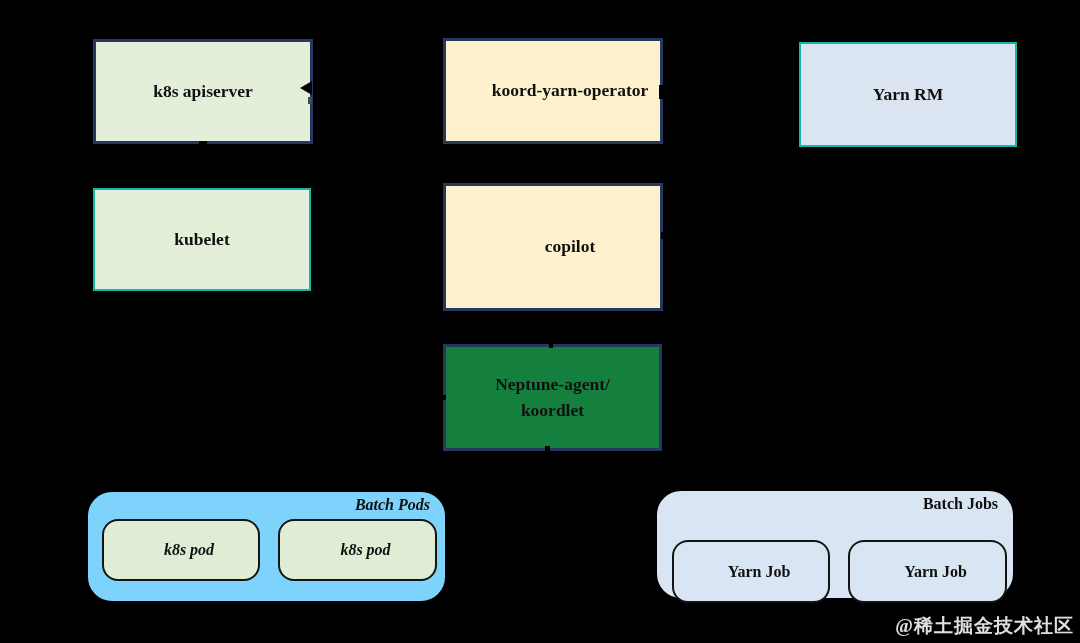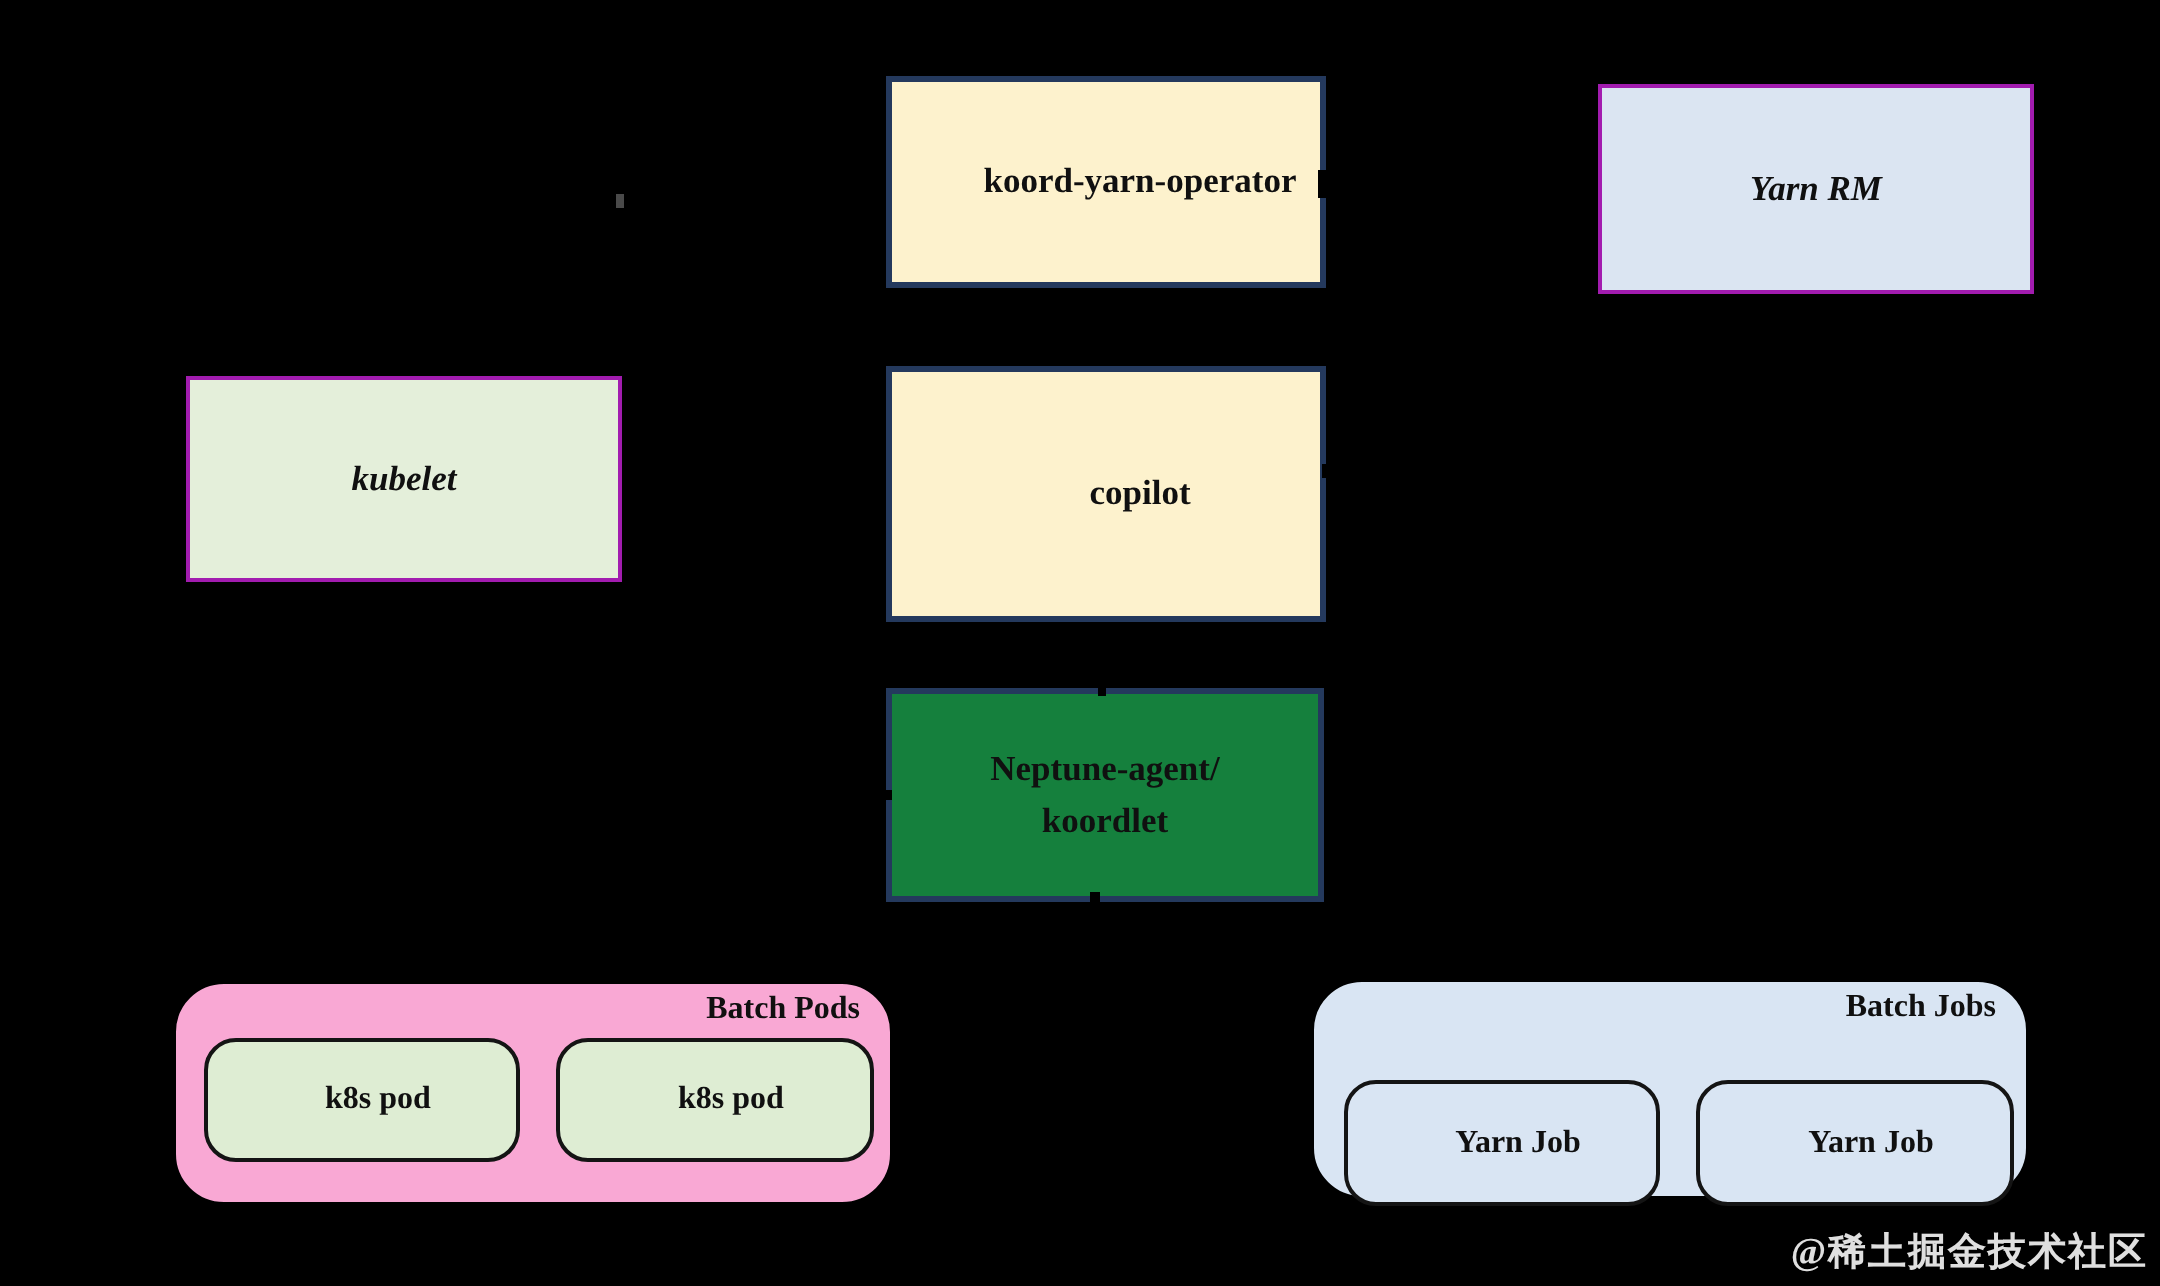--- a/index.html
+++ b/index.html
@@ -10,23 +10,23 @@
   .node{
     position:absolute;box-sizing:border-box;
     display:flex;align-items:center;justify-content:center;text-align:center;
     font-size:17.5px;font-weight:600;line-height:1.45;white-space:pre-line;
   }
   .fill-green{background:#e4efda;}
   .fill-yellow{background:#fdf2cd;padding-left:34px;}
   .fill-blue{background:#dbe5f2;}
   .fill-pink{background:#15803d;}
   .bd-navy{border:3px solid #24395d;}
-  .bd-black{border:2px solid #a21caf;font-style:italic;}
+  .bd-black{border:2px solid #14b8a6;}
   .group{position:absolute;box-sizing:border-box;border:2px solid #000000;border-radius:26px;}
-  .group-green{background:#f9a8d4;}
+  .group-green{background:#7dd3fc;font-style:italic;}
   .group-blue{background:#d9e5f3;}
   .group-title{
     position:absolute;top:4px;right:15px;
     font-size:16px;font-weight:700;color:#101010;
   }
   .chip{
     position:absolute;box-sizing:border-box;
     border:2px solid #141414;border-radius:16px;
     display:flex;align-items:center;justify-content:center;
     font-size:16px;font-weight:600;padding-left:16px;
@@ -62,20 +62,21 @@
   #g-batch-pods .chip-1{left:14px; top:27px;width:158px;height:62px;}
   #g-batch-pods .chip-2{left:190px;top:27px;width:159px;height:62px;}
   #g-batch-jobs .chip-1{left:15px; top:25px;width:158px;height:63px;}
   #g-batch-jobs .chip-2{left:191px;top:25px;width:159px;height:63px;}
 </style>
 </head>
 <body>
 
 <div class="canvas">
 
+  <div id="n-apiserver" class="node fill-green bd-navy">k8s apiserver</div>
 
   <div id="n-koord" class="node fill-yellow bd-navy">koord-yarn-operator</div>
 
   <div id="n-yarnrm" class="node fill-blue bd-black">Yarn RM</div>
 
   <div id="n-kubelet" class="node fill-green bd-black">kubelet</div>
 
   <div id="n-copilot" class="node fill-yellow bd-navy">copilot</div>
 
 

